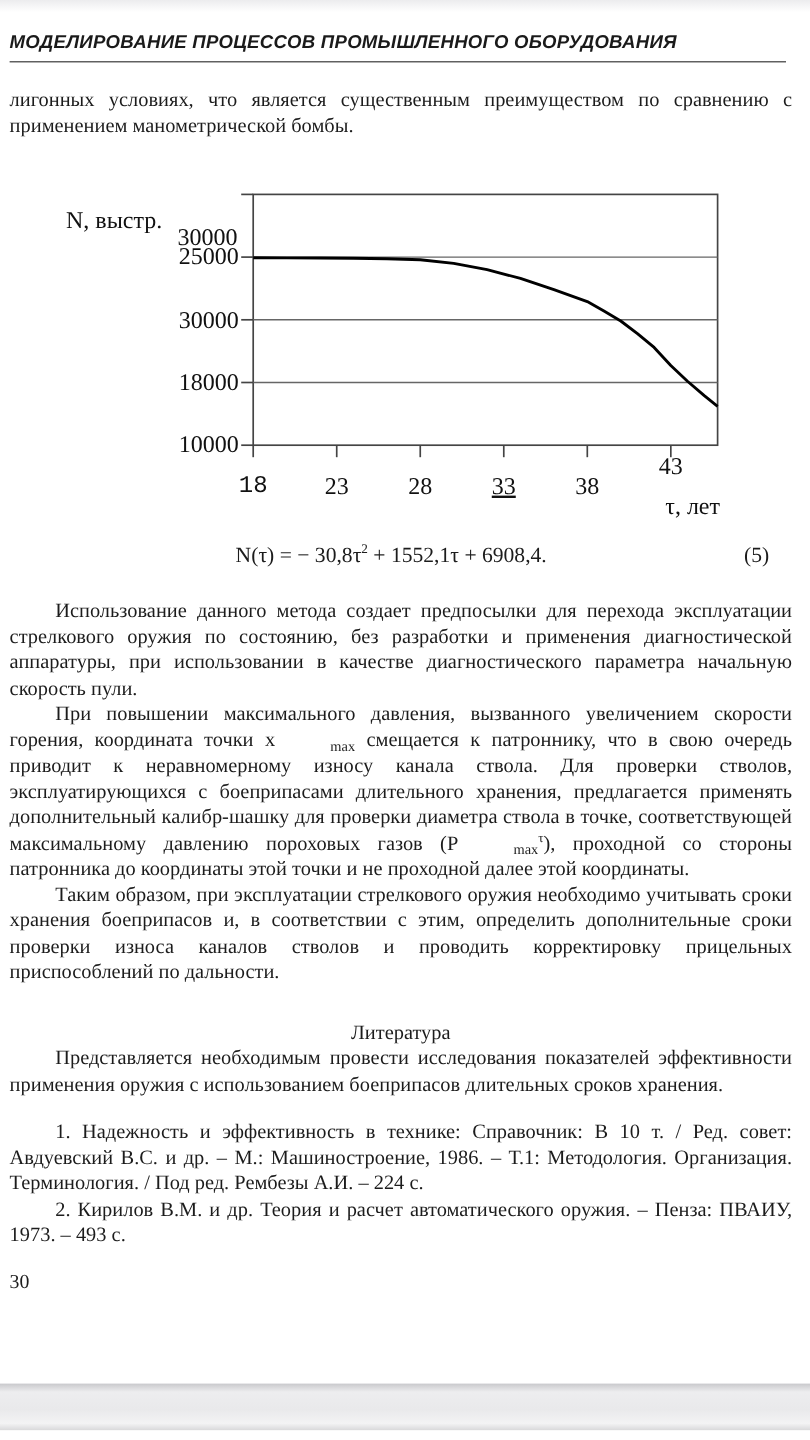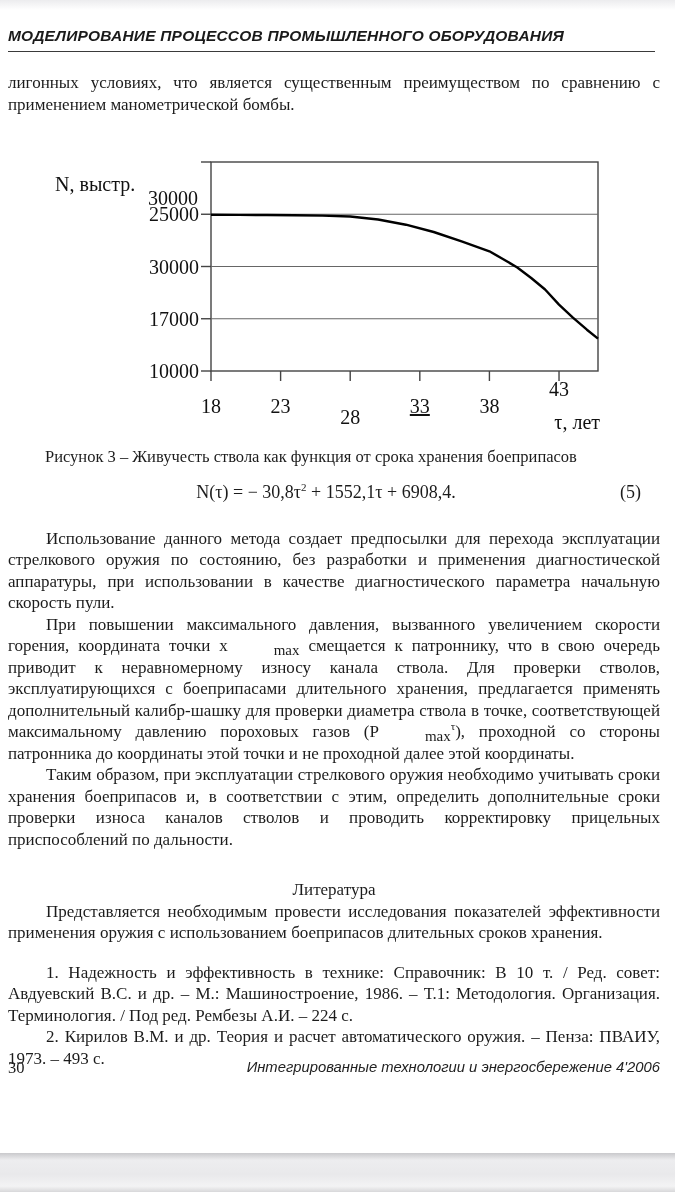--- a/index.html
+++ b/index.html
@@ -14,21 +14,21 @@
        font-family:"Liberation Sans", sans-serif;font-weight:bold;font-style:italic;
        font-size:15.5px;letter-spacing:.2px;color:#1a1a1a;white-space:nowrap;}
   .hdr-rule{position:absolute;top:51px;left:8px;width:647px;height:0;
        border-top:1.5px solid #3a3a3a;}
 
   
   .bodycol{position:absolute;left:8px;top:72px;width:652px;
        font-size:17px;line-height:21.5px;text-align:justify;}
   .para{margin:0;text-indent:38px;}
   .para.noindent{text-indent:0;}
-  sub{font-size:15px;line-height:0;margin-left:46px;}
+  sub{font-size:12px;line-height:0;margin-left:46px;}
   sup{font-size:11px;line-height:0;}
 
   
   .chart{position:relative;width:675px;height:300px;margin:23px 0 0 -8px;
        text-align:left;text-indent:0;}
   .chart svg{position:absolute;top:0;left:0;overflow:visible;}
   .ylab{position:absolute;width:72px;text-align:right;font-size:20px;line-height:24px;
        color:#111;}
   .xlab{position:absolute;width:60px;text-align:center;font-size:20px;line-height:24px;
        color:#111;}
@@ -69,25 +69,25 @@
   <div class="bodycol">
 
     <p class="para noindent">лигонных условиях, что является существенным преимуществом по сравнению с применением манометрической бомбы.</p>
 
     <div class="chart" id="chart">
       <div class="yaxis-title">N, выстр.</div>
       <div class="xaxis-title">τ, лет</div>
     <div class="ylab" style="left: 126px; top: 12px; margin-top: 36px;">30000</div>
         <div class="ylab" style="left: 127px; top: 64.25px; font-family: Liberation Serif, serif;">25000</div>
         <div class="ylab" style="left: 127px; top: 116.5px;">30000</div>
-        <div class="ylab" style="left: 127px; top: 168.75px;">17000</div>
+        <div class="ylab" style="left: 127px; top: 168.75px;">18000</div>
         <div class="ylab" style="left: 127px; top: 221px;">10000</div>
-        <div class="xlab" style="left: 181px; top: 256px;">18</div>
+        <div class="xlab" style="left: 181px; top: 256px; font-family: Liberation Mono, monospace;">18</div>
         <div class="xlab" style="left: 250.604px; top: 256px;">23</div>
-        <div class="xlab" style="left: 320.209px; top: 256px; margin-top: 11px;">28</div>
+        <div class="xlab" style="left: 320.209px; top: 256px;">28</div>
         <div class="xlab" style="left: 389.813px; top: 256px; text-decoration: underline;">33</div>
         <div class="xlab" style="left: 459.417px; top: 256px;">38</div>
         <div class="xlab" style="left: 529.022px; top: 239px;">43</div>
         <svg width="675" height="300">
           <rect x="211" y="24" width="387" height="209" fill="none" stroke="#444444" stroke-width="1.4"></rect>
           <line x1="211" y1="76.25" x2="598" y2="76.25" stroke="#666" stroke-width="1.2"></line>
           <line x1="211" y1="128.5" x2="598" y2="128.5" stroke="#666" stroke-width="1.2"></line>
           <line x1="211" y1="180.75" x2="598" y2="180.75" stroke="#666" stroke-width="1.2"></line>
           <line x1="201" y1="24" x2="211" y2="24" stroke="#444444" stroke-width="1.4"></line>
           <line x1="201" y1="76.25" x2="211" y2="76.25" stroke="#444444" stroke-width="1.4"></line>
@@ -97,21 +97,20 @@
           <line x1="211" y1="233" x2="211" y2="243" stroke="#444444" stroke-width="1.4"></line>
           <line x1="280.6043165467626" y1="233" x2="280.6043165467626" y2="243" stroke="#444444" stroke-width="1.4"></line>
           <line x1="350.20863309352524" y1="233" x2="350.20863309352524" y2="243" stroke="#444444" stroke-width="1.4"></line>
           <line x1="419.8129496402878" y1="233" x2="419.8129496402878" y2="243" stroke="#444444" stroke-width="1.4"></line>
           <line x1="489.4172661870504" y1="233" x2="489.4172661870504" y2="243" stroke="#444444" stroke-width="1.4"></line>
           <line x1="559.0215827338129" y1="233" x2="559.0215827338129" y2="243" stroke="#444444" stroke-width="1.4"></line>
           <polyline points="211.0,76.8 238.8,76.9 266.7,77.0 294.5,77.2 322.4,77.6 350.2,78.5 378.1,81.5 405.9,86.7 433.7,94.0 461.6,103.4 489.4,113.3 503.3,121.2 517.3,129.5 531.2,140.0 545.1,151.5 559.0,166.6 572.9,179.7 586.9,191.7 598.0,200.6" fill="none" stroke="#000000" stroke-width="2.4" stroke-linejoin="round"></polyline>
         </svg>
       </div>
 
-    <p class="para caption">Рисунок 3 – Живучесть ствола как функция от срока хранения боеприпасов</p>
 
     <div class="eqrow">
       <span><span>N(τ) = − 30,8τ</span><sup>2</sup><span> + 1552,1τ + 6908,4.</span></span>
       <span class="eqnum">(5)</span>
     </div>
 
     <p class="para" style="margin-top:22px;">Использование данного метода создает предпосылки для перехода эксплуатации стрелкового оружия по состоянию, без разработки и применения диагностической аппаратуры, при использовании в качестве диагностического параметра начальную скорость пули.</p>
 
     <p class="para"><span>При повышении максимального давления, вызванного увеличением скорости горения, координата точки x</span><sub>max</sub><span> смещается к патроннику, что в свою очередь приводит к неравномерному износу канала ствола. Для проверки стволов, эксплуатирующихся с боеприпасами длительного хранения, предлагается применять дополнительный калибр-шашку для проверки диаметра ствола в точке, соответствующей максимальному давлению пороховых газов (P</span><sub>max</sub><sup>τ</sup><span>), проходной со стороны патронника до координаты этой точки и не проходной далее этой координаты.</span></p>
 
@@ -122,18 +121,17 @@
     <p class="para">Представляется необходимым провести исследования показателей эффективности применения оружия с использованием боеприпасов длительных сроков хранения.</p>
 
     <div class="refs">
       <p class="para">1. Надежность и эффективность в технике: Справочник: В 10 т. / Ред. совет: Авдуевский В.С. и др. – М.: Машиностроение, 1986. – Т.1: Методология. Организация. Терминология. / Под ред. Рембезы А.И. – 224 с.</p>
       <p class="para">2. Кирилов В.М. и др. Теория и расчет автоматического оружия. – Пенза: ПВАИУ, 1973. – 493 с.</p>
     </div>
   </div>
 
   <div class="footer">
     <span class="pageno">30</span>
-    <span class="journal">Интегрированные технологии и энергосбережение 4'2006</span>
   </div>
 </div>
 
 <div class="page-gap"></div>
 <div class="next-page"></div>
 
 </body></html>

